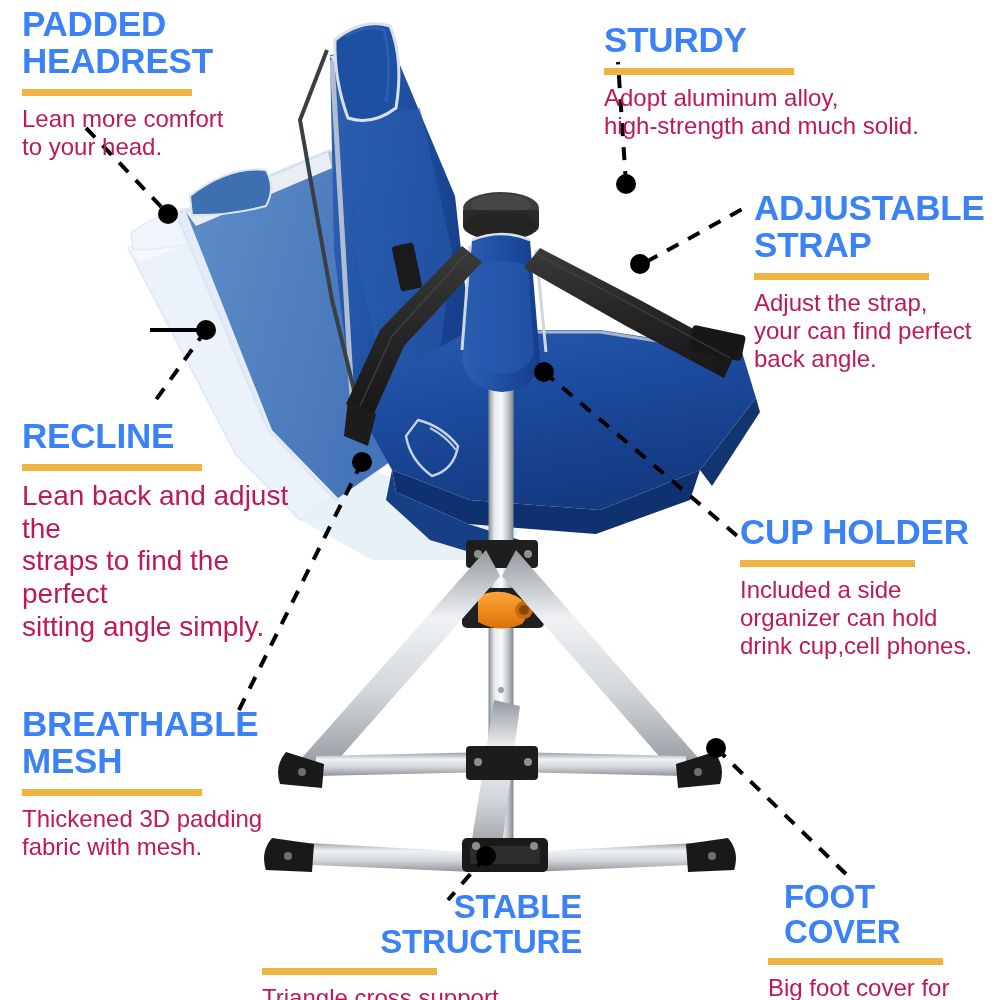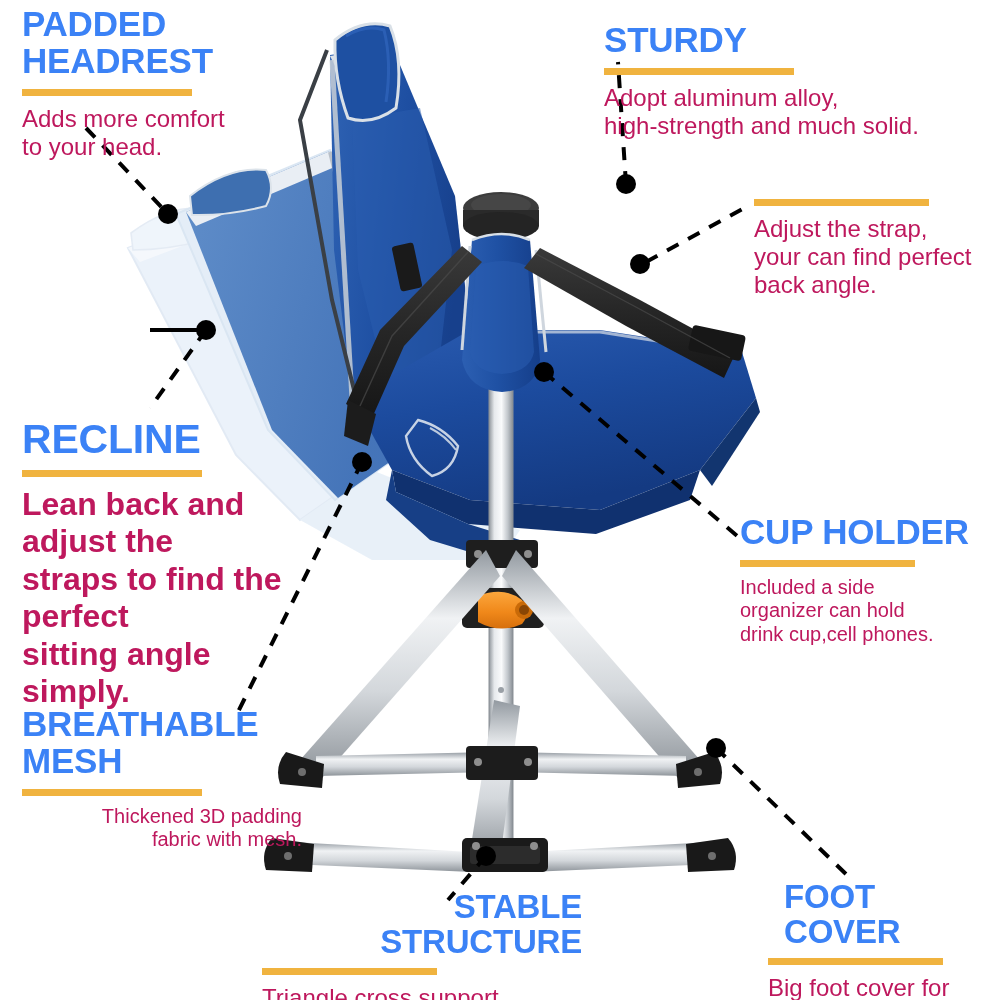--- a/index.html
+++ b/index.html
@@ -37,43 +37,43 @@
     white-space:pre-line;
   }
 
   
   #co-headrest   { left:22px;  top:6px;   width:290px; }
   #co-headrest   .ctitle { font-size:35px; }
   #co-headrest   .rule   { width:170px; }
   #co-headrest   .cbody  { font-size:24px; }
 
   #co-recline    { left:22px;  top:418px; width:300px; }
-  #co-recline    .ctitle { font-size:41px; }
+  #co-recline    .ctitle { font-size:35px; }
   #co-recline    .rule   { width:180px; }
-  #co-recline    .cbody  { font-size:32px;font-weight:bold; }
+  #co-recline    .cbody  { font-size:28px; }
 
   #co-mesh       { left:22px;  top:706px; width:280px; }
   #co-mesh       .ctitle { font-size:35px; }
   #co-mesh       .rule   { width:180px; }
-  #co-mesh       .cbody  { font-size:20px;text-align:right; }
+  #co-mesh       .cbody  { font-size:24px; }
 
   #co-sturdy     { left:604px; top:6px;   width:360px;margin-top:16px; }
   #co-sturdy     .ctitle { font-size:35px; }
   #co-sturdy     .rule   { width:190px; }
   #co-sturdy     .cbody  { font-size:24px; }
 
   #co-strap      { left:754px; top:190px; width:242px; }
   #co-strap      .ctitle { font-size:35px; }
   #co-strap      .rule   { width:175px; }
   #co-strap      .cbody  { font-size:24px; }
 
   #co-cup        { left:740px; top:514px; width:258px; }
   #co-cup        .ctitle { font-size:35px; }
   #co-cup        .rule   { width:175px; }
-  #co-cup        .cbody  { font-size:20px; }
+  #co-cup        .cbody  { font-size:24px; }
 
   #co-stable     { left:262px; top:890px; width:320px; }
   #co-stable     .ctitle { font-size:33px;text-align:right; }
   #co-stable     .rule   { width:175px; }
   #co-stable     .cbody  { font-size:24px; }
 
   #co-foot       { left:768px; top:880px; width:230px; }
   #co-foot       .ctitle { font-size:33px;margin-left:16px; }
   #co-foot       .rule   { width:175px; }
   #co-foot       .cbody  { font-size:24px; }
@@ -308,32 +308,34 @@
       <circle cx="362" cy="462" r="10"></circle>
       <circle cx="486" cy="856" r="10"></circle>
       <circle cx="716" cy="748" r="10"></circle>
     </g>
   </svg>
 
   <div class="callout" id="co-headrest">
     <div class="ctitle">PADDED
 HEADREST</div>
     <div class="rule"></div>
-    <div class="cbody">Adds more comfort
+    <div class="cbody">Lean more comfort
 to your head.</div>
   </div>
 
   <div class="callout" id="co-sturdy">
     <div class="ctitle">STURDY</div>
     <div class="rule"></div>
     <div class="cbody">Adopt  aluminum alloy,
 high-strength and much solid.</div>
   </div>
 
   <div class="callout" id="co-strap">
+    <div class="ctitle">ADJUSTABLE
+STRAP</div>
     <div class="rule"></div>
     <div class="cbody">Adjust the strap,
 your can find perfect
 back angle.</div>
   </div>
 
   <div class="callout" id="co-recline">
     <div class="ctitle">RECLINE</div>
     <div class="rule"></div>
     <div class="cbody">Lean back and adjust the

